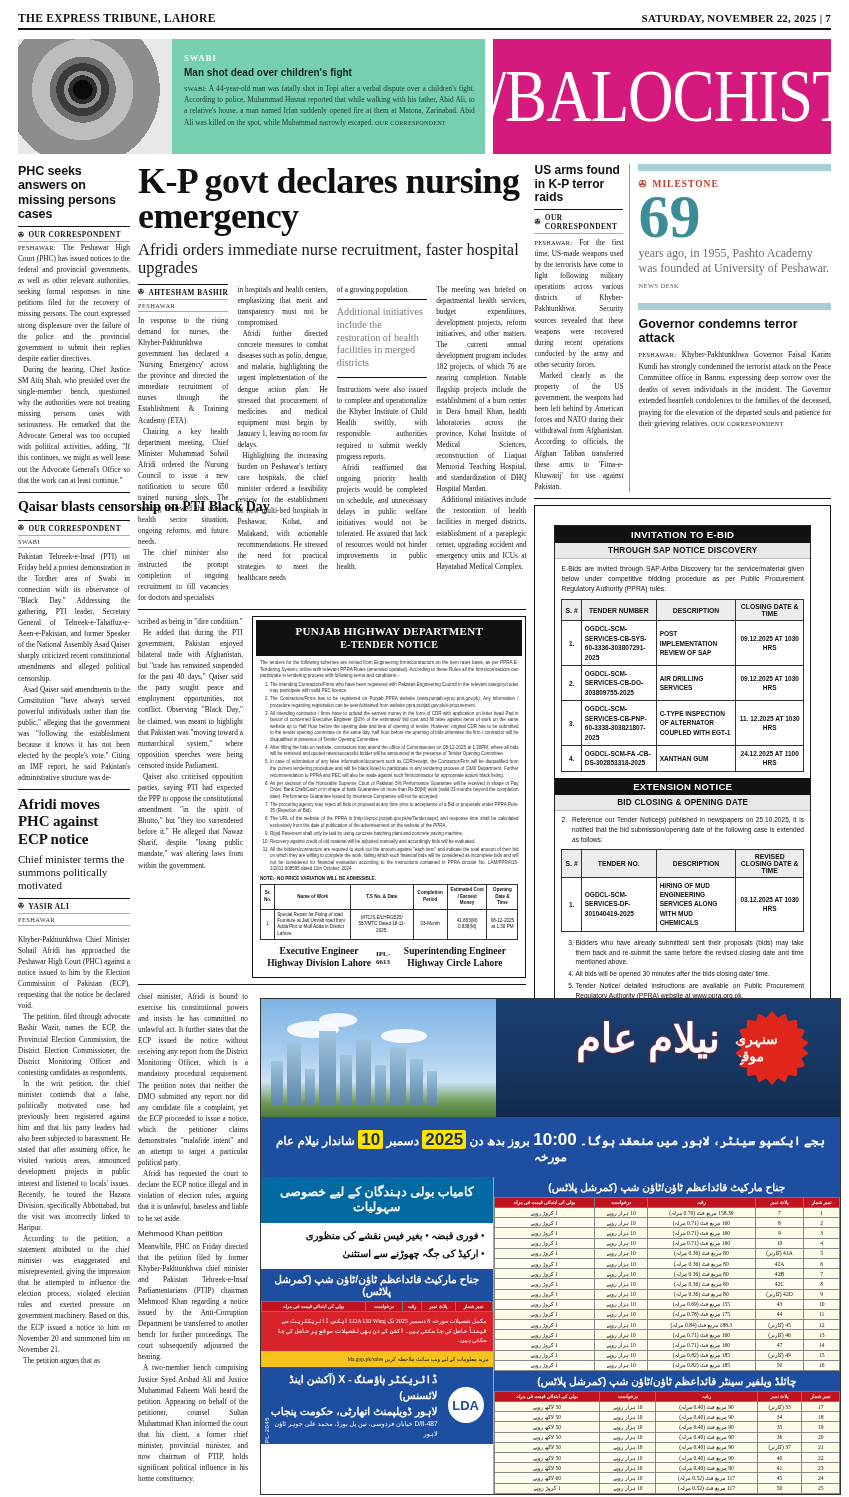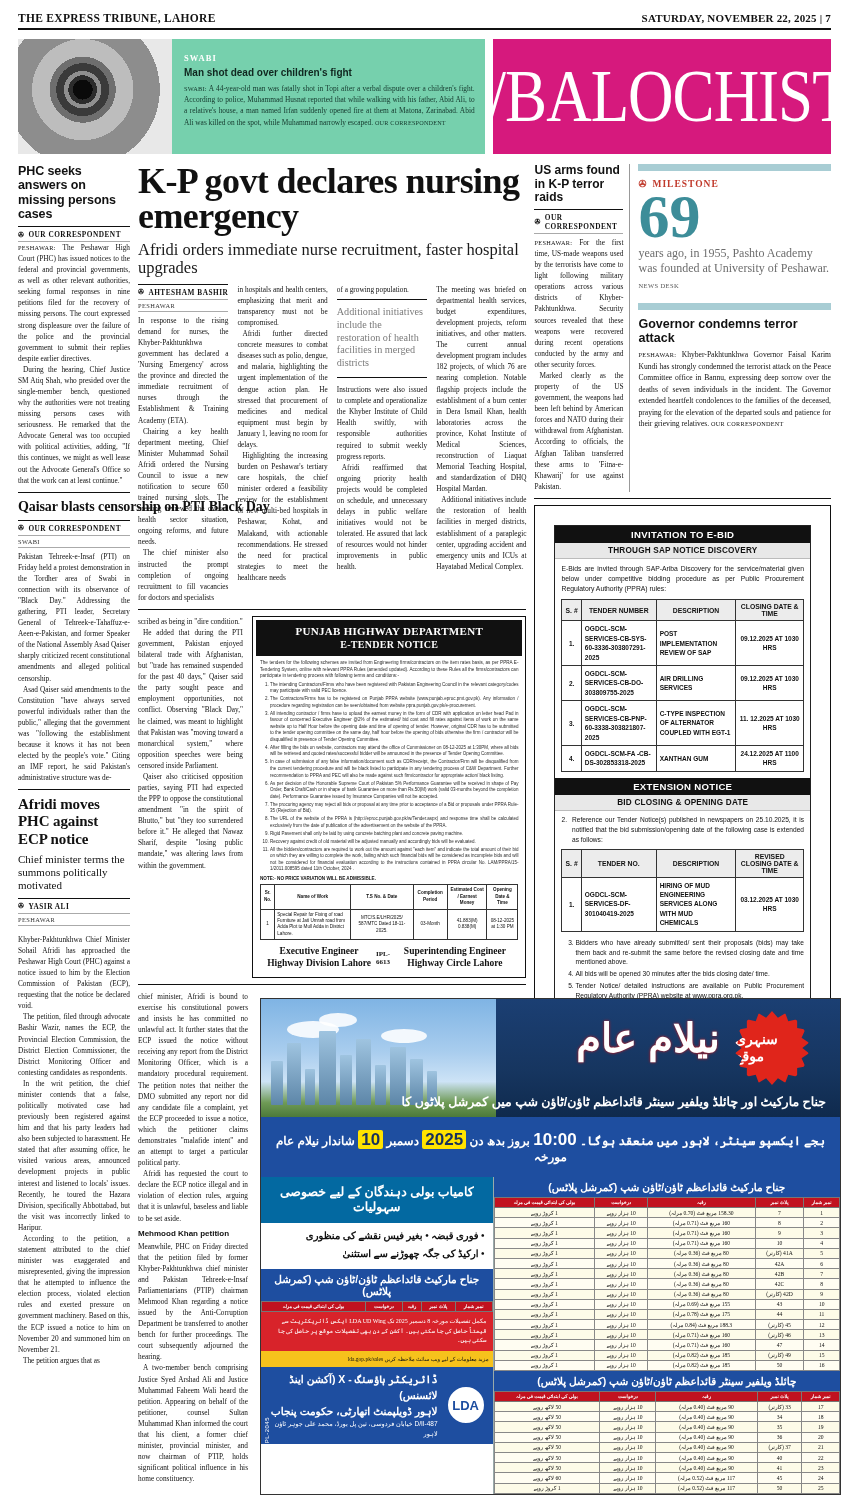--- a/index.html
+++ b/index.html
@@ -373,21 +373,21 @@
         </div>
       </div>
 
       <hr class="rule">
 
       <div style="width:110px;">
         <div class="body">
           <p>chief minister, Afridi is bound to exercise his constitutional powers and insists he has committed no unlawful act. It further states that the ECP issued the notice without receiving any report from the District Monitoring Officer, which is a mandatory procedural requirement. The petition notes that neither the DMO submitted any report nor did any candidate file a complaint, yet the ECP proceeded to issue a notice, which the petitioner claims demonstrates "malafide intent" and an attempt to target a particular political party.</p>
           <p>Afridi has requested the court to declare the ECP notice illegal and in violation of election rules, arguing that it is unlawful, baseless and liable to be set aside.</p>
         </div>
-        <div style="font-family:'Liberation Sans',sans-serif;font-weight:700;font-size:8px;margin:5px 0 3px;">Mehmood Khan petition</div>
+        <div style="font-family:'Liberation Sans',sans-serif;font-weight:400;font-size:8px;margin:5px 0 3px;">Mehmood Khan petition</div>
         <div class="body">
           <p>Meanwhile, PHC on Friday directed that the petition filed by former Khyber-Pakhtunkhwa chief minister and Pakistan Tehreek-e-Insaf Parliamentarians (PTIP) chairman Mehmood Khan regarding a notice issued by the Anti-Corruption Department be transferred to another bench for further proceedings. The court subsequently adjourned the hearing.</p>
           <p>A two-member bench comprising Justice Syed Arshad Ali and Justice Muhammad Faheem Wali heard the petition. Appearing on behalf of the petitioner, counsel Sultan Muhammad Khan informed the court that his client, a former chief minister, provincial minister, and now chairman of PTIP, holds significant political influence in his home constituency.</p>
         </div>
       </div>
     </div>
 
     <div class="col-c">
       <div style="display:flex; gap:8px;">
         <div style="width:96px; border-right:.6px solid #999; padding-right:6px;">
@@ -543,21 +543,20 @@
             <i style="width:12px;height:50px;"></i>
               <i style="width:15px;height:66px;"></i>
             <i style="width:11px;height:40px;"></i>
               <i style="width:16px;height:58px;"></i>
             <i style="width:13px;height:46px;"></i>
               <i style="width:10px;height:34px;"></i>
           </div>
         </div>
         <div class="ua-title">نیلام عام</div>
         <div class="ua-burst">سنہری موقع</div>
-        <div class="ua-sub">جناح مارکیٹ اور چائلڈ ویلفیر سینٹر قائداعظم ٹاؤن/ٹاؤن شپ میں کمرشل پلاٹوں کا</div>
       </div>
 
       <div class="ua-band">
         <span>بجے ایکسپو سینٹر، لاہور میں منعقد ہوگا۔</span>
         <span class="big">10:00</span>
         <span>بروز بدھ دن</span>
         <span class="hl big">2025</span>
         <span>دسمبر</span>
         <span class="hl big">10</span>
         <span>شاندار نیلام عام مورخہ</span>

